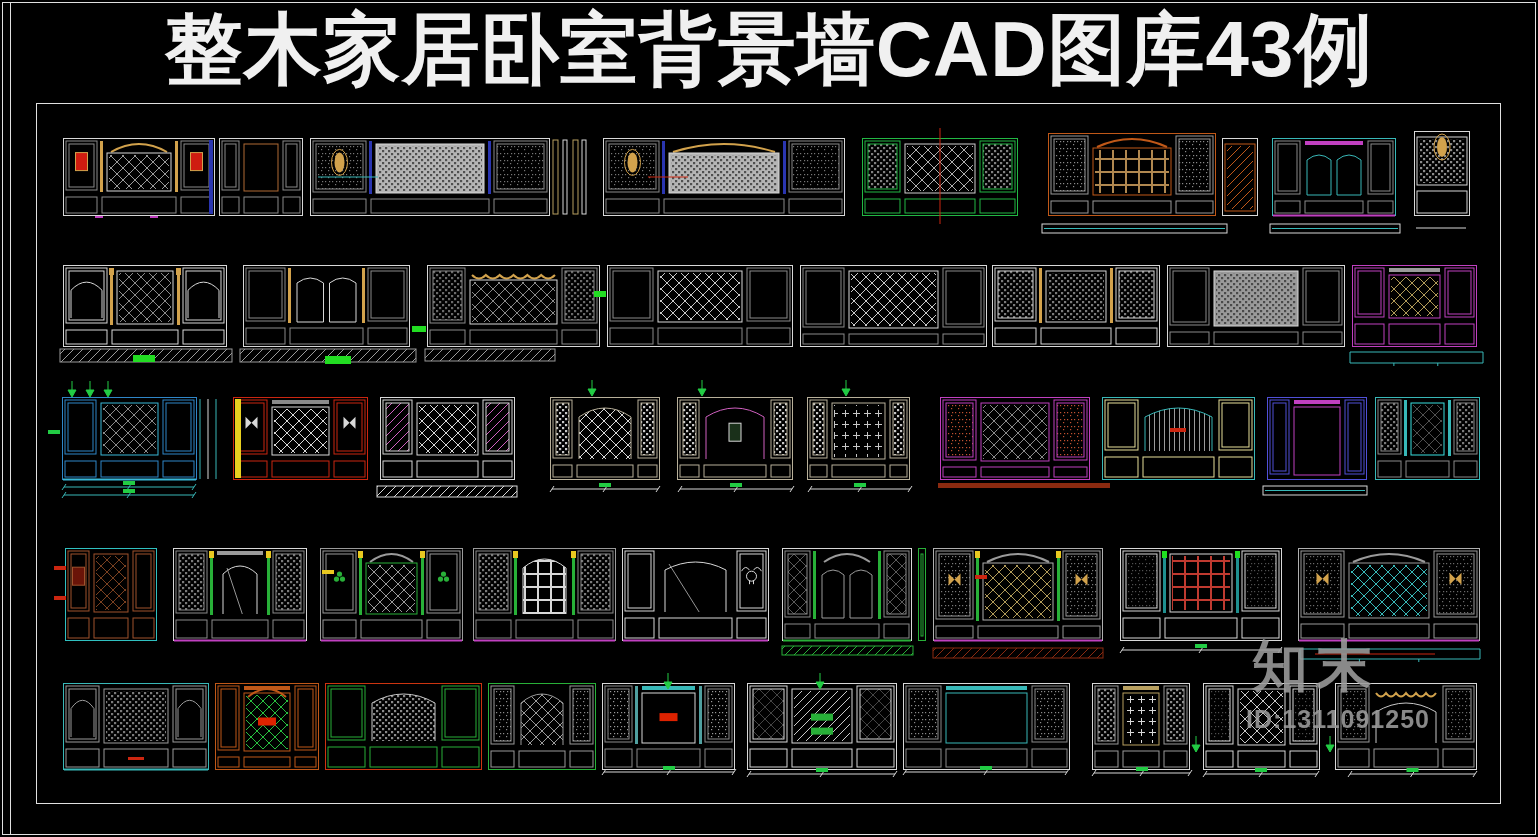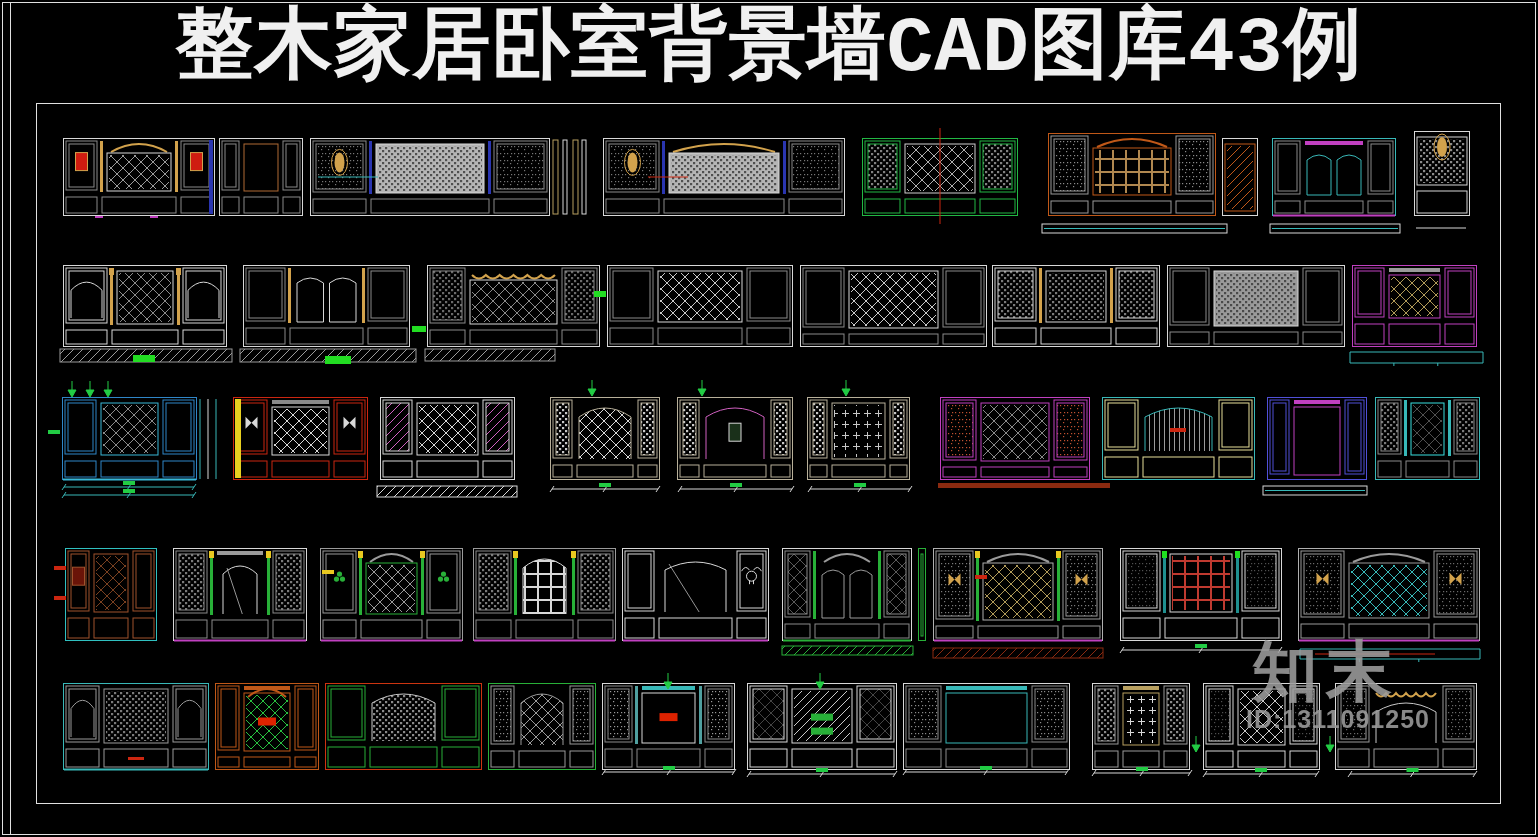--- a/index.html
+++ b/index.html
@@ -1,25 +1,25 @@
 <!DOCTYPE html>
 <html><head>
 <meta charset="utf-8">
 <style>
   html,body{margin:0;padding:0;background:#000;}
   body{width:1538px;height:837px;position:relative;overflow:hidden;font-family:"Liberation Sans",sans-serif;}
   .title{
     position:absolute;top:2px;left:0;width:100%;text-align:center;
-    font-family:Liberation Mono, monospace;font-weight:bold;font-size:78px;
+    font-family:Liberation Sans, sans-serif;font-weight:bold;font-size:78px;
     color:#f0f0f0;letter-spacing:1px;line-height:1.22;white-space:nowrap;
   }
   #cad-svg{position:absolute;left:0;top:0;z-index:1;}
   .wm-brand{
     position:absolute;left:1252px;top:638px;z-index:5;
-    font-size:66px;font-weight:700;letter-spacing:8px;color:#9c9c9c;opacity:.88;
+    font-size:56px;font-weight:700;letter-spacing:8px;color:#9c9c9c;opacity:.88;
     font-family:"Liberation Sans",sans-serif;line-height:1;
   }
   .wm-id{
     position:absolute;left:1246px;top:705px;z-index:5;
     font-size:25px;font-weight:700;color:#9c9c9c;opacity:.88;letter-spacing:1px;
   }
 </style>
 </head>
 <body>
 

